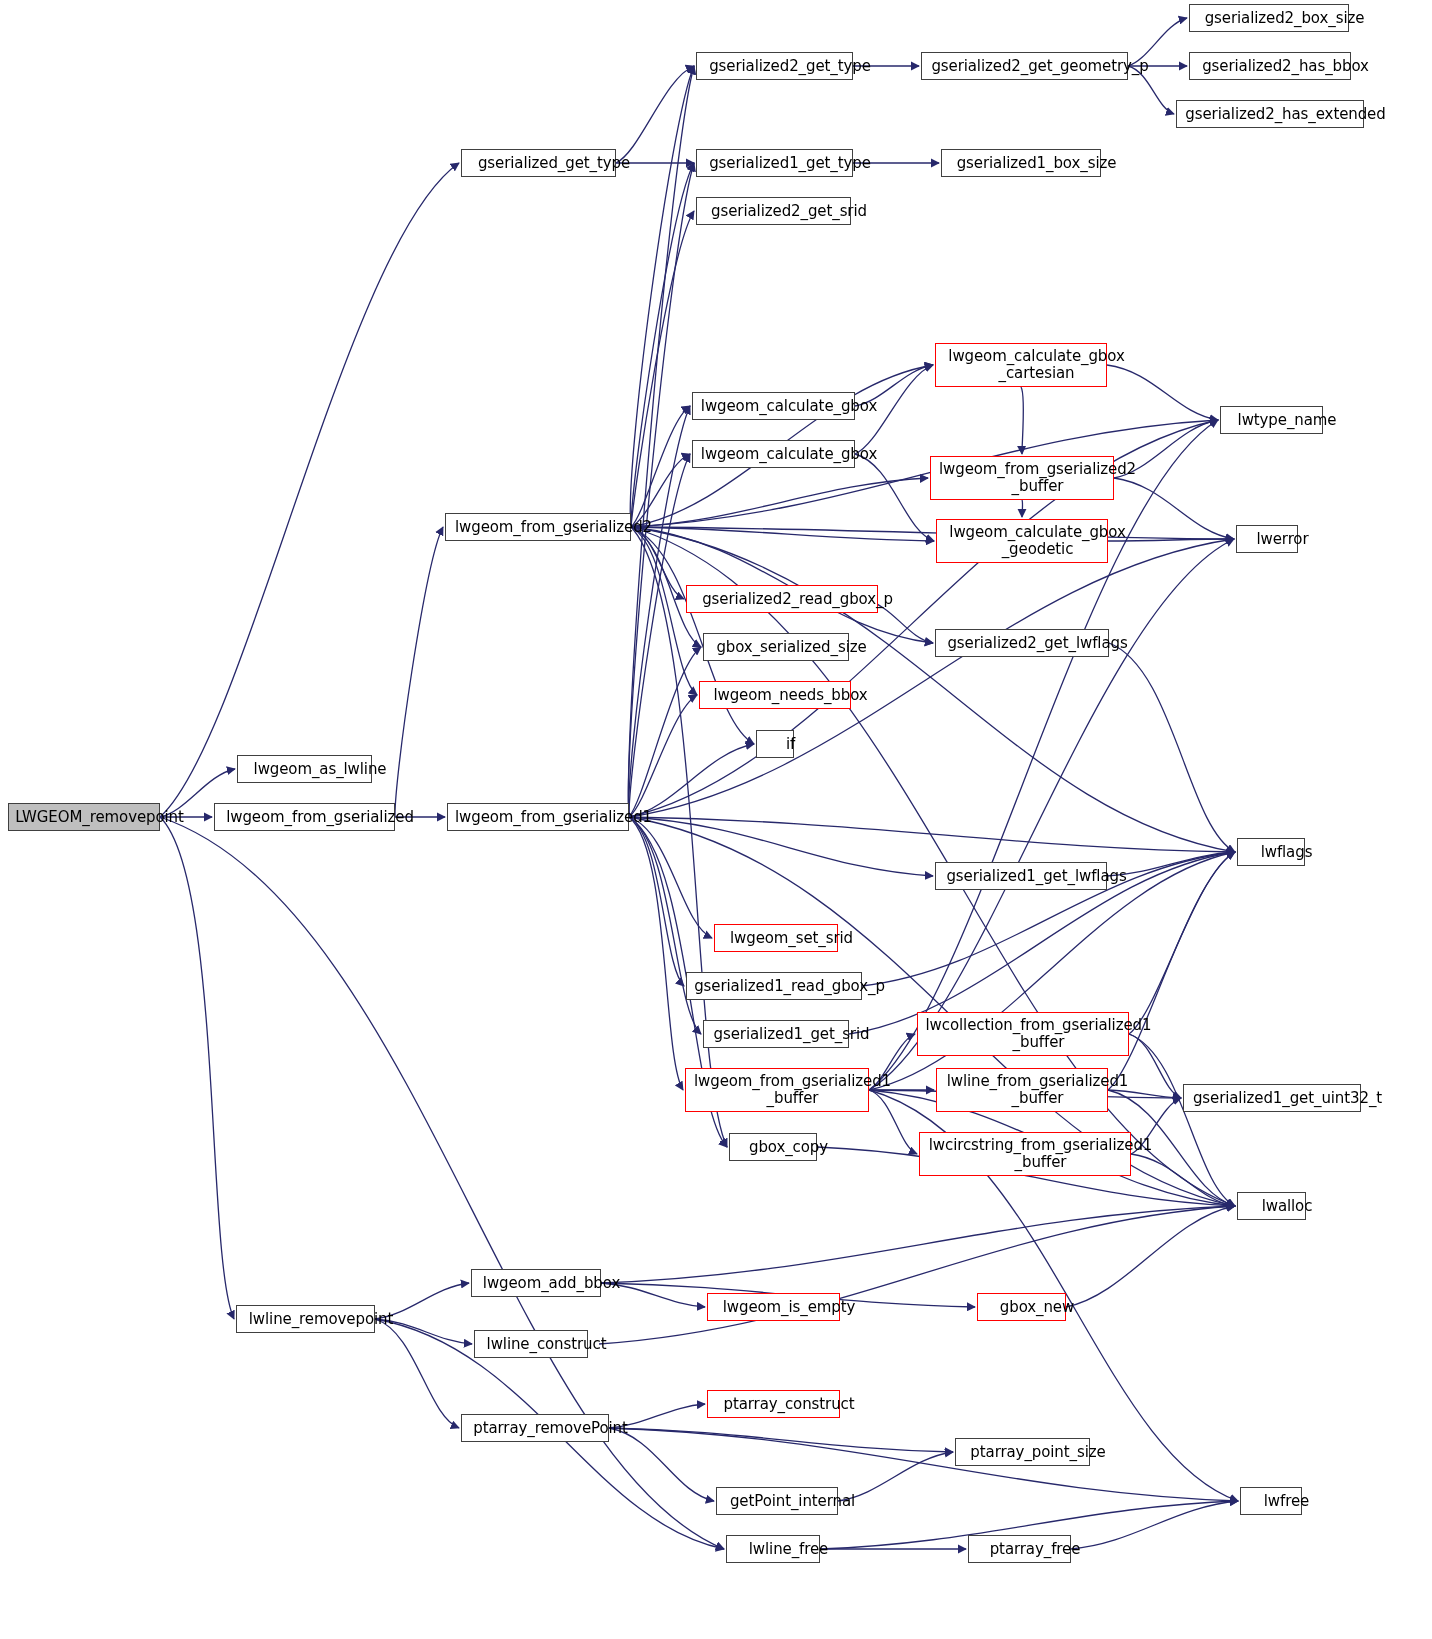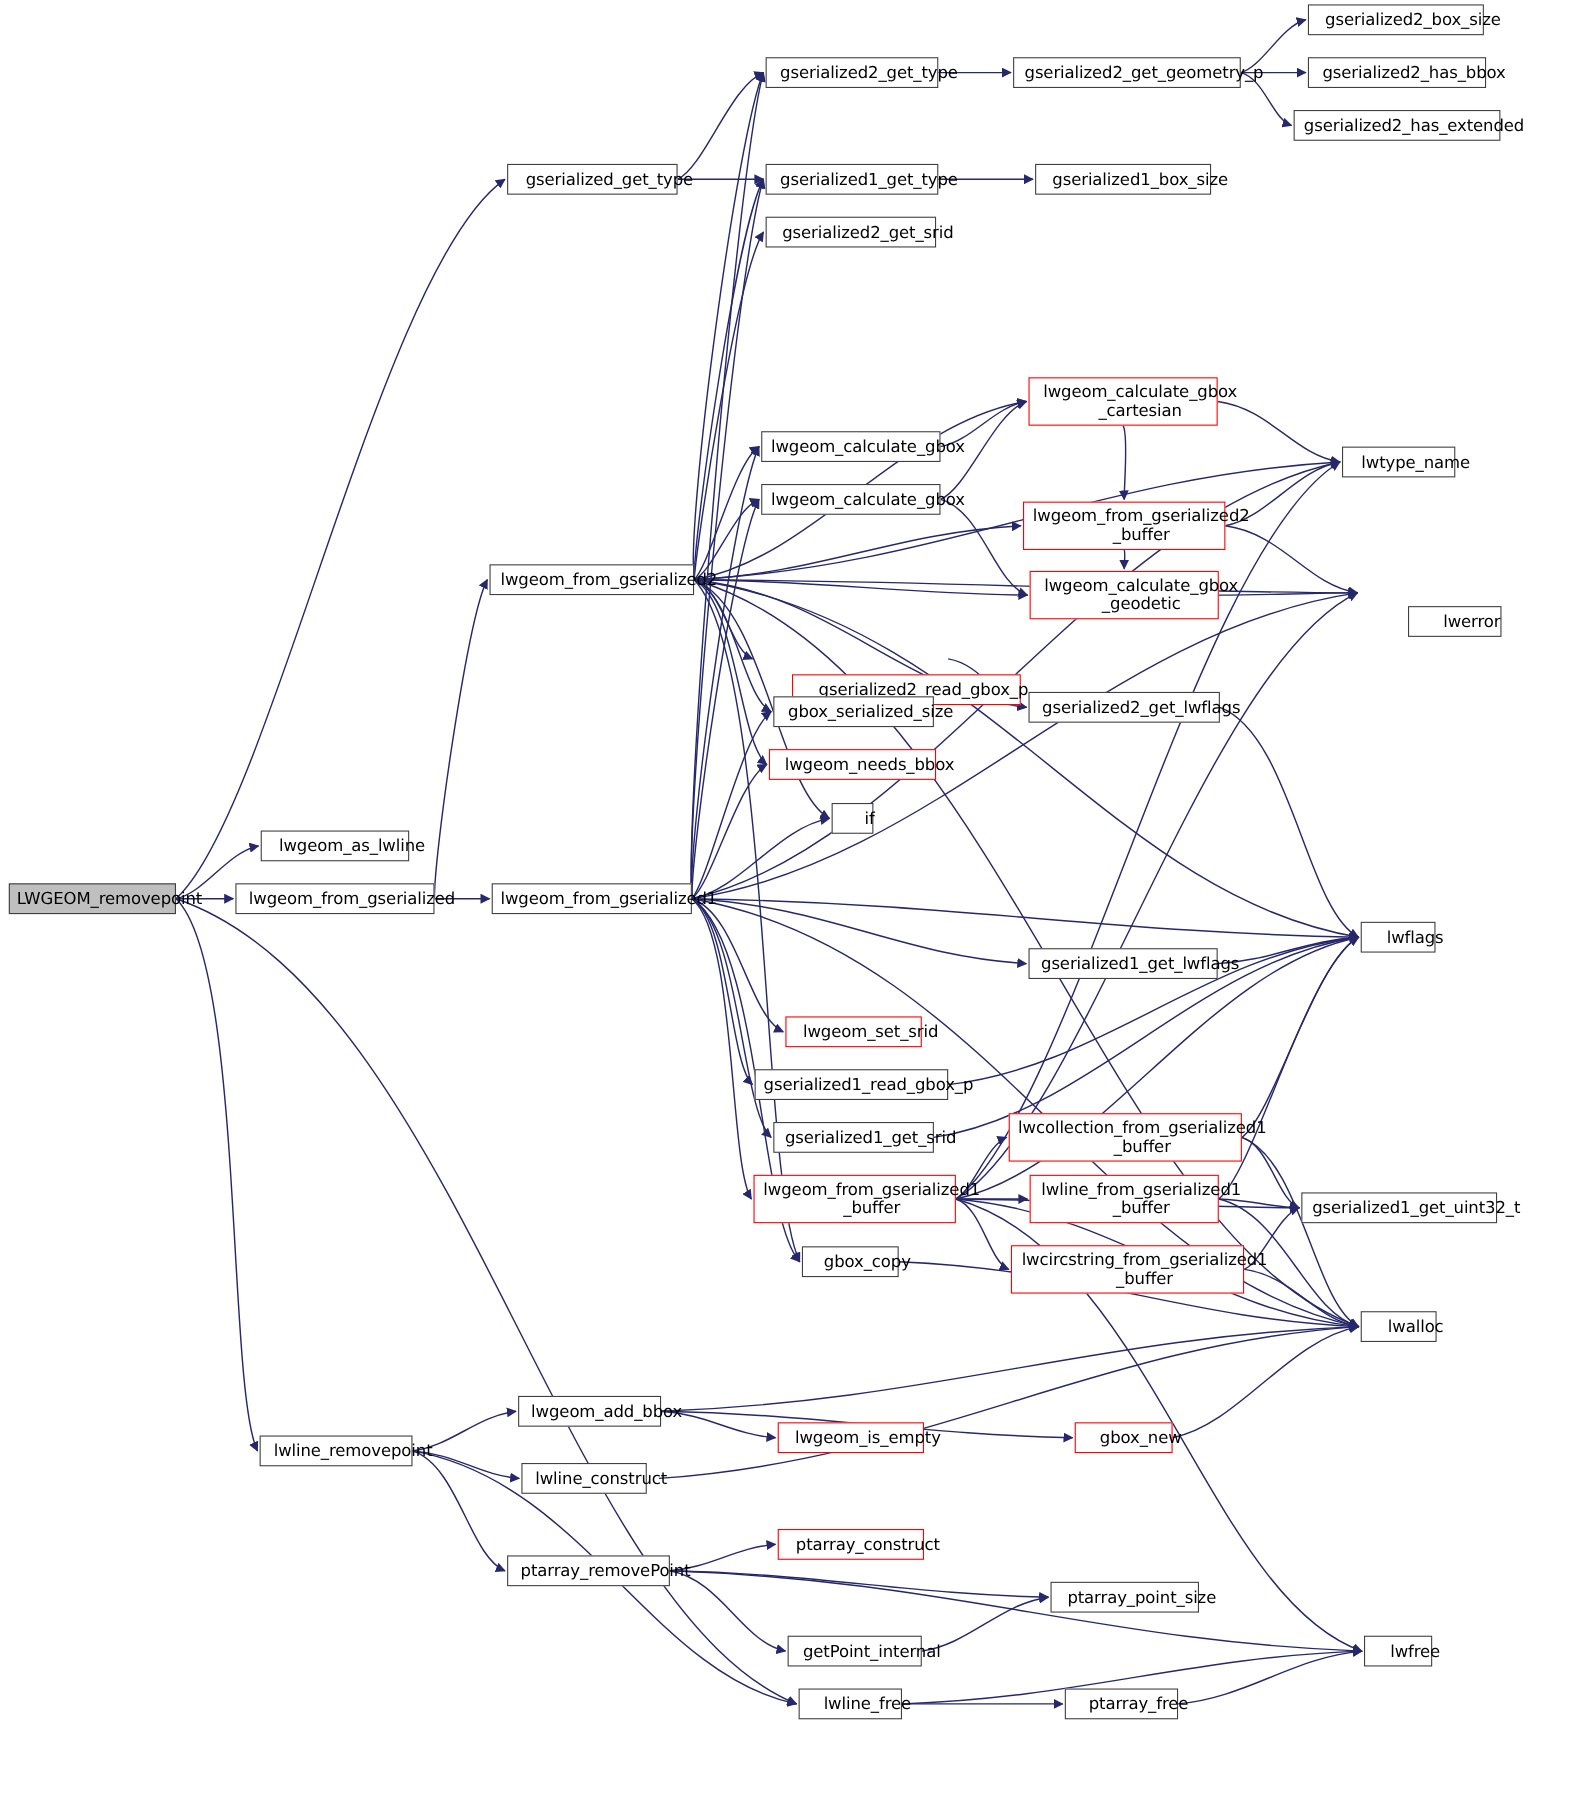--- a/index.html
+++ b/index.html
@@ -180,22 +180,22 @@
       <div class="node red" style="left: 935px; top: 343px; width: 172px; height: 44px;"><span class="lbl">lwgeom_calculate_gbox
 _cartesian</span></div>
       <div class="node" style="left: 692px; top: 392px; width: 163px; height: 28px;"><span class="lbl">lwgeom_calculate_gbox</span></div>
       <div class="node" style="left: 692px; top: 440px; width: 163px; height: 28px;"><span class="lbl">lwgeom_calculate_gbox</span></div>
       <div class="node" style="left: 1220px; top: 406px; width: 103px; height: 28px;"><span class="lbl">lwtype_name</span></div>
       <div class="node red" style="left: 930px; top: 456px; width: 184px; height: 44px;"><span class="lbl">lwgeom_from_gserialized2
 _buffer</span></div>
       <div class="node" style="left: 445px; top: 513px; width: 186px; height: 28px;"><span class="lbl">lwgeom_from_gserialized2</span></div>
       <div class="node red" style="left: 936px; top: 519px; width: 172px; height: 44px;"><span class="lbl">lwgeom_calculate_gbox
 _geodetic</span></div>
-      <div class="node" style="left: 1236px; top: 551px; width: 85px; height: 28px; margin-left: 44px;"><span class="lbl">lwerror</span></div>
-      <div class="node red" style="left: 720px; top: 585px; width: 208px; height: 28px; margin-top: 28px;"><span class="lbl">gserialized2_read_gbox_p</span></div>
+      <div class="node" style="left: 1236px; top: 525px; width: 62px; height: 28px;"><span class="lbl">lwerror</span></div>
+      <div class="node red" style="left: 686px; top: 585px; width: 192px; height: 28px;"><span class="lbl">gserialized2_read_gbox_p</span></div>
       <div class="node" style="left: 703px; top: 633px; width: 146px; height: 28px;"><span class="lbl">gbox_serialized_size</span></div>
       <div class="node" style="left: 935px; top: 629px; width: 174px; height: 28px;"><span class="lbl">gserialized2_get_lwflags</span></div>
       <div class="node red" style="left: 699px; top: 681px; width: 152px; height: 28px;"><span class="lbl">lwgeom_needs_bbox</span></div>
       <div class="node" style="left: 756px; top: 730px; width: 38px; height: 28px; text-align: center;"><span class="lbl">if</span></div>
       <div class="node" style="left: 447px; top: 803px; width: 182px; height: 28px;"><span class="lbl">lwgeom_from_gserialized1</span></div>
       <div class="node" style="left: 1237px; top: 838px; width: 68px; height: 28px;"><span class="lbl">lwflags</span></div>
       <div class="node" style="left: 935px; top: 862px; width: 172px; height: 28px;"><span class="lbl">gserialized1_get_lwflags</span></div>
       <div class="node red" style="left: 714px; top: 924px; width: 124px; height: 28px;"><span class="lbl">lwgeom_set_srid</span></div>
       <div class="node" style="left: 686px; top: 972px; width: 176px; height: 28px;"><span class="lbl">gserialized1_read_gbox_p</span></div>
       <div class="node" style="left: 703px; top: 1020px; width: 146px; height: 28px;"><span class="lbl">gserialized1_get_srid</span></div>

